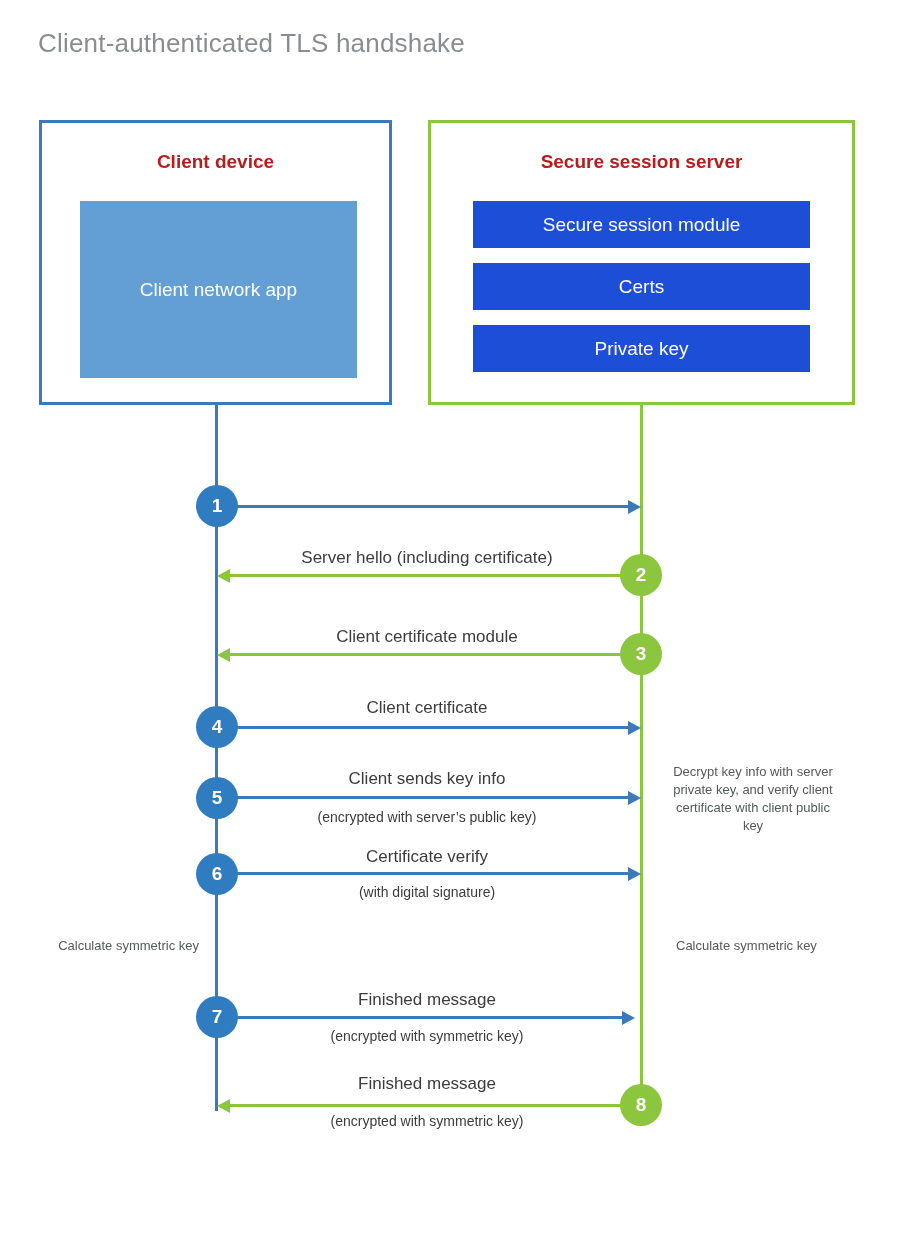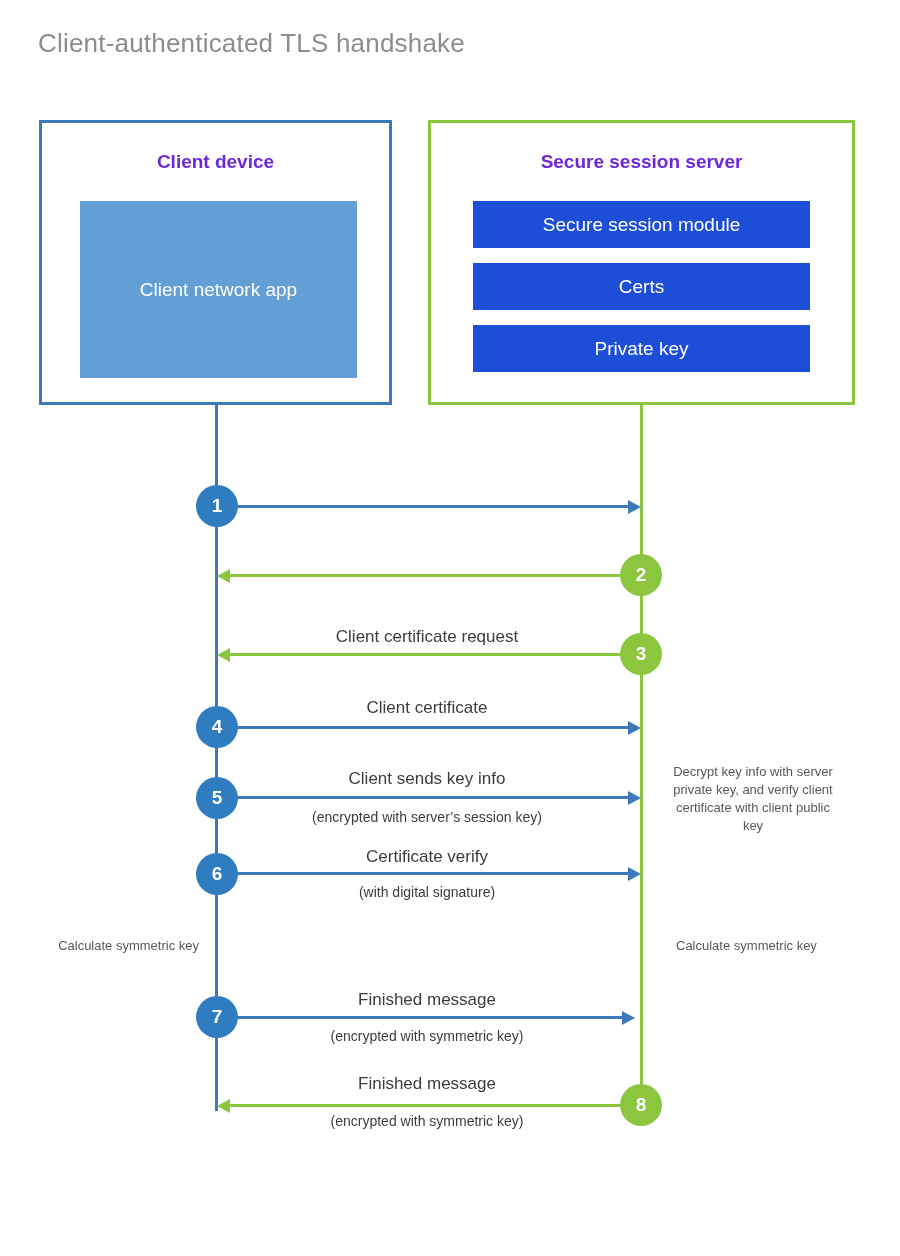--- a/index.html
+++ b/index.html
@@ -52,21 +52,21 @@
     border: 3px solid #8cc63f;
   }
   .party-title {
     position: absolute;
     left: 0;
     right: 0;
     top: 28px;
     text-align: center;
     font-size: 19px;
     font-weight: bold;
-    color: #6d28d9;
+    color: #b91c1c;
   }
 
   
   #client-app {
     position: absolute;
     left: 38px;
     top: 78px;
     width: 277px;
     height: 177px;
     background: #639fd5;
@@ -213,36 +213,37 @@
   <div class="lifeline" id="client-lifeline"></div>
   <div class="lifeline" id="server-lifeline"></div>
 
   <div class="arrow-line blue" style="left:217px; top:505px; width:411px;"></div>
   <div class="arrow-head right blue" style="left:628px; top:500px;"></div>
   <div class="step-circle blue" style="left:196px; top:485px;">1</div>
 
   <div class="arrow-line green" style="left:230px; top:574px; width:410px;"></div>
   <div class="arrow-head left green" style="left:217px; top:569px;"></div>
   <div class="step-circle green" style="left:620px; top:554px;">2</div>
+  <div class="step-label" style="left:217px; top:548px; width:420px;">Server hello (including certificate)</div>
 
   <div class="arrow-line green" style="left:230px; top:653px; width:410px;"></div>
   <div class="arrow-head left green" style="left:217px; top:648px;"></div>
   <div class="step-circle green" style="left:620px; top:633px;">3</div>
-  <div class="step-label" style="left:217px; top:627px; width:420px;">Client certificate request</div>
+  <div class="step-label" style="left:217px; top:627px; width:420px;">Client certificate module</div>
 
   <div class="arrow-line blue" style="left:217px; top:726px; width:411px;"></div>
   <div class="arrow-head right blue" style="left:628px; top:721px;"></div>
   <div class="step-circle blue" style="left:196px; top:706px;">4</div>
   <div class="step-label" style="left:217px; top:698px; width:420px;">Client certificate</div>
 
   <div class="arrow-line blue" style="left:217px; top:796px; width:411px;"></div>
   <div class="arrow-head right blue" style="left:628px; top:791px;"></div>
   <div class="step-circle blue" style="left:196px; top:777px;">5</div>
   <div class="step-label" style="left:217px; top:769px; width:420px;">Client sends key info</div>
-  <div class="step-sublabel" style="left:217px; top:809px; width:420px;">(encrypted with server’s session key)</div>
+  <div class="step-sublabel" style="left:217px; top:809px; width:420px;">(encrypted with server’s public key)</div>
 
   <div class="arrow-line blue" style="left:217px; top:872px; width:411px;"></div>
   <div class="arrow-head right blue" style="left:628px; top:867px;"></div>
   <div class="step-circle blue" style="left:196px; top:853px;">6</div>
   <div class="step-label" style="left:217px; top:847px; width:420px;">Certificate verify</div>
   <div class="step-sublabel" style="left:217px; top:884px; width:420px;">(with digital signature)</div>
 
   <div class="arrow-line blue" style="left:217px; top:1016px; width:405px;"></div>
   <div class="arrow-head right blue" style="left:622px; top:1011px;"></div>
   <div class="step-circle blue" style="left:196px; top:996px;">7</div>

